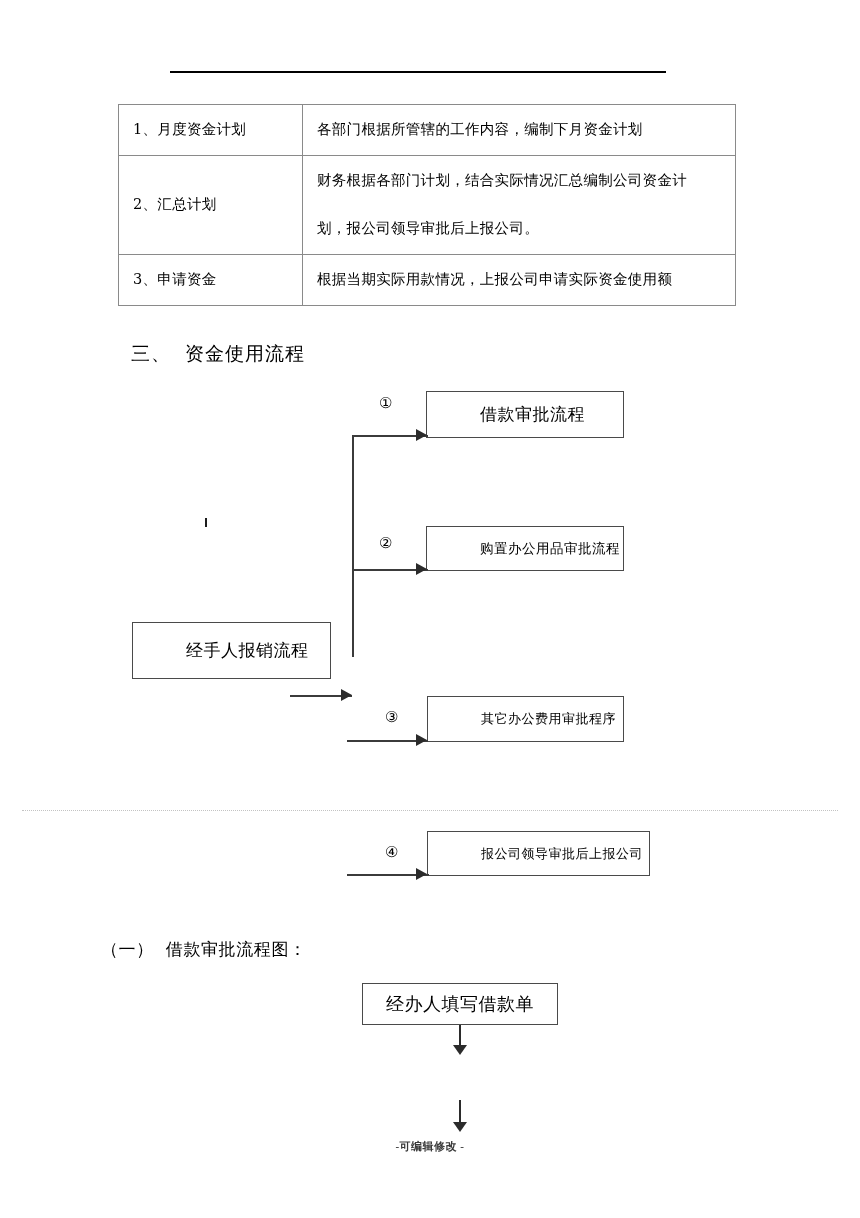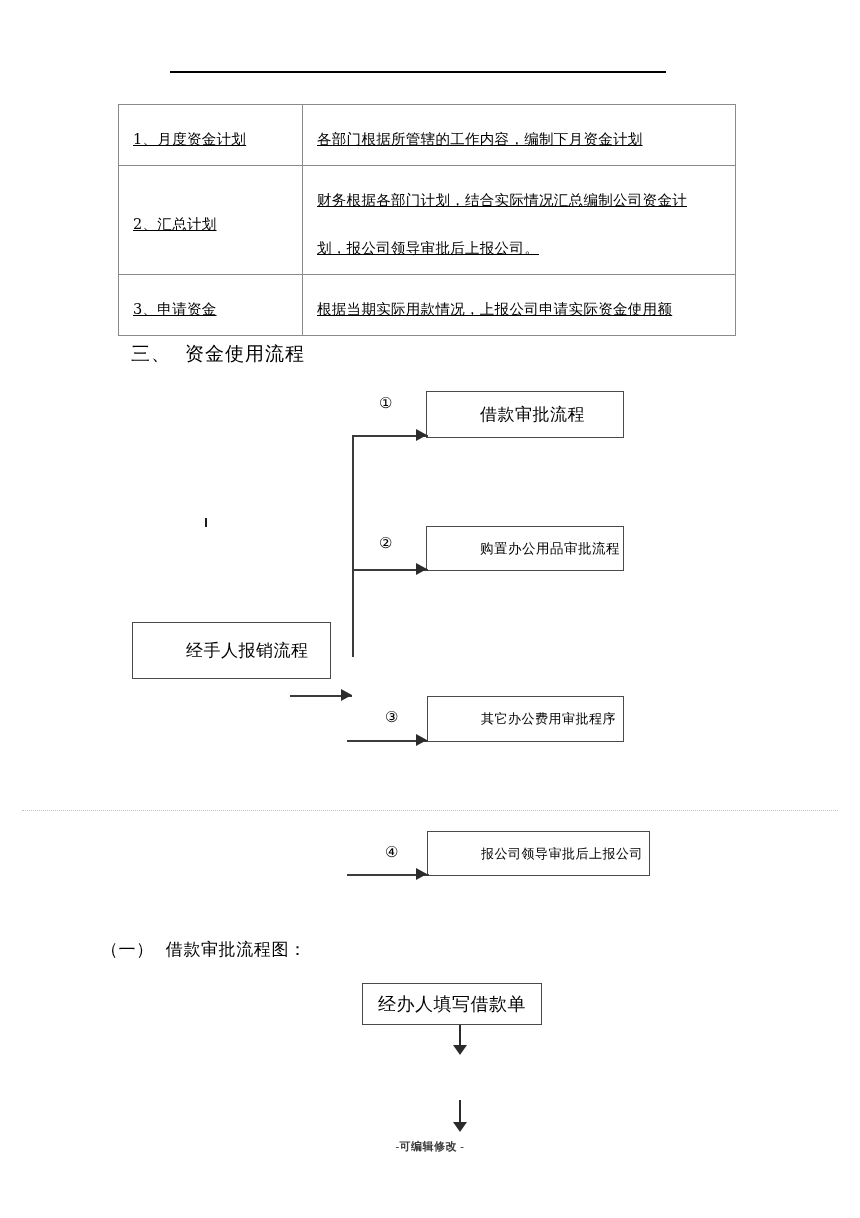--- a/index.html
+++ b/index.html
@@ -37,24 +37,23 @@
     top: 104px;
     width: 618px;
     border-collapse: collapse;
     table-layout: fixed;
   }
   .plan-table td {
     border: 1px solid #8a8a8a;
     vertical-align: middle;
     font-size: 14.5px;
     line-height: 2.2;
-    padding: 19px 12px 9px 14px;
+    padding: 9px 12px 9px 14px;
     font-family: "DejaVu Serif", "Liberation Serif", serif;
     letter-spacing: 0.3px;
-    text-decoration: underline;
   }
   .plan-table td.col-label { width: 157px; }
   .plan-table tr.row-tall td { height: 70px; }
   .plan-table td.col-desc p {
     margin: 0;
   }
   .plan-table td.col-desc p + p { margin-top: 16px; }
 
   
   .section-heading {
@@ -166,21 +165,21 @@
     top: 938px;
     font-size: 17px;
     letter-spacing: 0.6px;
     white-space: pre;
   }
 
   
   .mbox {
     position: absolute;
     left: 362px;
-    width: 180px;
+    width: 196px;
     border: 1px solid #4a4a4a;
     box-sizing: border-box;
     background: #fff;
     display: flex;
     align-items: center;
     justify-content: center;
   }
   .mbox > span {
     font-size: 18px;
     letter-spacing: 0.5px;

